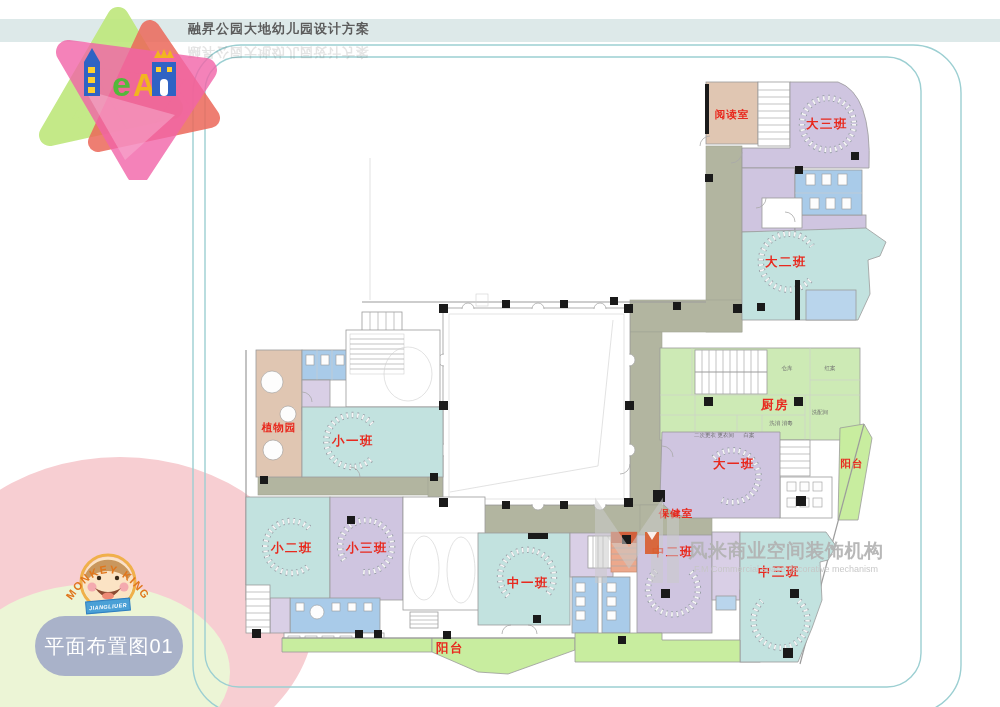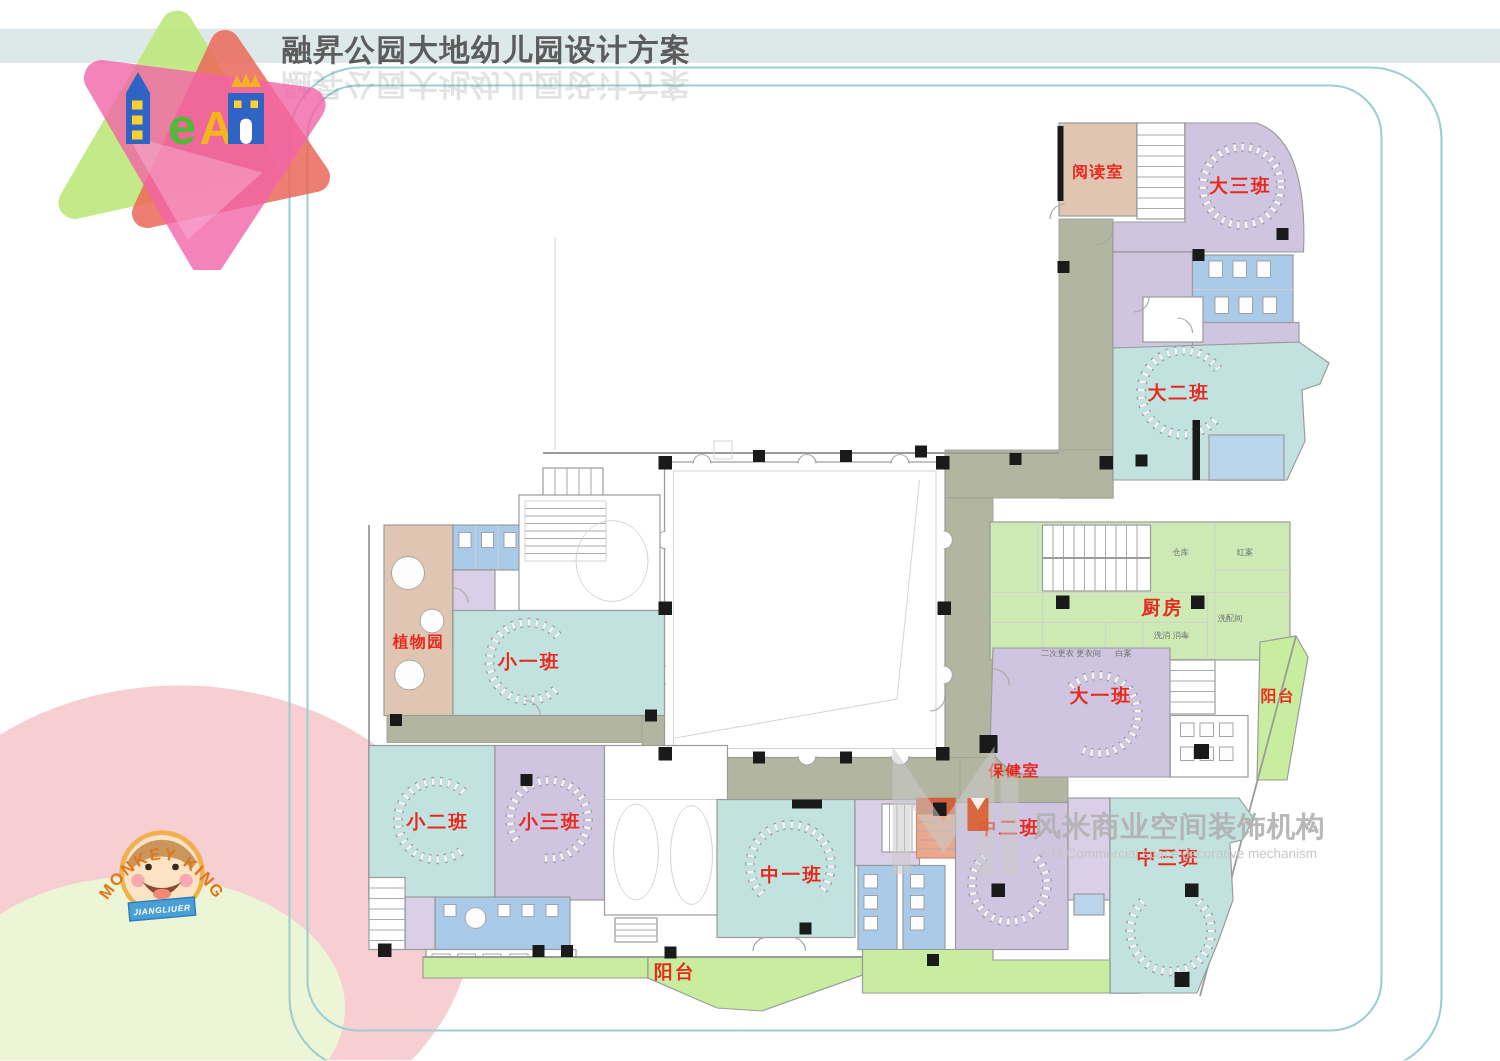--- a/index.html
+++ b/index.html
@@ -1,21 +1,21 @@
 <!DOCTYPE html>
 <html><head>
 <meta charset="utf-8">
 <style>
   html,body{margin:0;padding:0;background:#fff;}
   .page{position:relative;width:1000px;height:707px;overflow:hidden;background:#fff;
         font-family:"Liberation Sans",sans-serif;}
   .main-svg{position:absolute;left:0;top:0;z-index:1;}
   
   .banner{position:absolute;left:0;top:19px;width:1000px;height:23px;background:#dde9e9;z-index:5;}
-  .page-title{position:absolute;left:188px;top:20px;z-index:6;font-size:20px;font-weight:bold;
+  .page-title{position:absolute;left:188px;top:20px;z-index:6;font-size:13px;font-weight:bold;
               color:#5c5c5c;letter-spacing:1px;white-space:nowrap;}
   .title-reflect{top:43px;transform:scaleY(-1);opacity:.18;filter:blur(.4px);color:#6a6a6a;}
   .brand-svg{position:absolute;left:25px;top:5px;z-index:7;}
   .monkey-svg{position:absolute;left:40px;top:535px;z-index:7;}
   .plan-badge{position:absolute;left:35px;top:616px;width:148px;height:60px;z-index:8;
               background:#a9b2c9;border-radius:30px;color:#fff;font-size:20px;
               line-height:60px;text-align:center;letter-spacing:1px;}
   
   .board{fill:none;stroke:#9ccfd2;stroke-width:1.4;}
   .rm{stroke:#9b9b9b;stroke-width:.8;}
@@ -465,14 +465,15 @@
     <ellipse cx="68" cy="61" rx="6" ry="3.5" fill="#ee8a75"></ellipse>
     <text class="monkey-arc">
       <textPath xlink:href="#arcPath" href="#arcPath" startOffset="50%" text-anchor="middle">MONKEY KING</textPath>
     </text>
     <g transform="rotate(-5 68 71)">
       <rect x="46" y="65" width="44" height="12" fill="#4aa0d6" stroke="#2f7fc0" stroke-width="1"></rect>
       <text x="68" y="73.5" text-anchor="middle" class="ribbon-txt">JIANGLIUER</text>
     </g>
   </svg>
 
+  <div class="plan-badge">平面布置图01</div>
 
 </div>
 
 </body></html>

